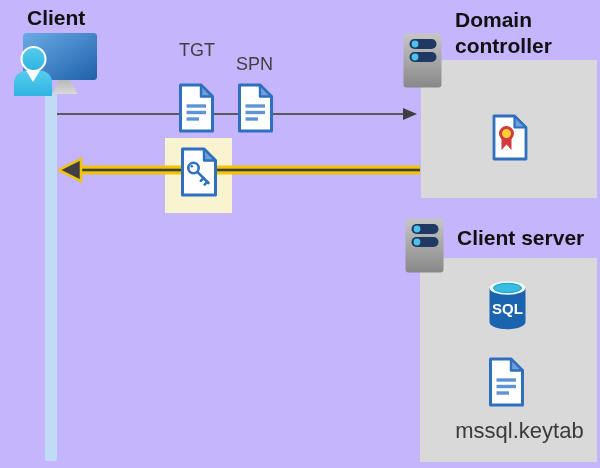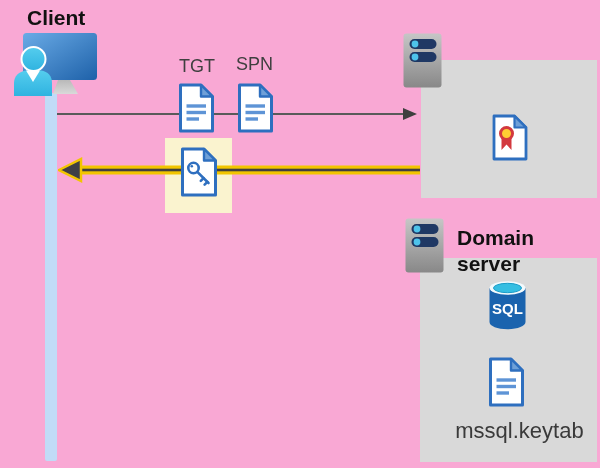--- a/index.html
+++ b/index.html
@@ -1,24 +1,24 @@
 <!DOCTYPE html>
 <html><head>
 <meta charset="utf-8">
 <style>
   html,body{margin:0;padding:0;background:#fff;}
-  .canvas{position:relative;width:600px;height:468px;background:#f9a8d4;overflow:hidden;
+  .canvas{position:relative;width:600px;height:468px;background:#c4b5fd;overflow:hidden;
           font-family:"Liberation Sans",sans-serif;}
   .abs{position:absolute;}
   .bold-label{font-weight:700;font-size:21px;color:#111111;line-height:26px;}
   .plain-label{font-weight:400;font-size:18px;color:#3f3f3f;}
   .gray-box{background:#d9d9d9;}
   .lifeline{left:45px;top:93px;width:12px;height:368px;background:#c1dbf7;border-radius:2px;}
   .highlight{left:165px;top:138px;width:67px;height:75px;background:#faf3cf;}
-  .tgt-label{left:178px;top:56px;width:38px;text-align:center;}
+  .tgt-label{left:178px;top:40px;width:38px;text-align:center;}
   .spn-label{left:236px;top:54px;width:38px;}
   .client-label{left:27px;top:5px;}
   .dc-label{left:455px;top:7px;}
   .linux-label{left:457px;top:225px;}
   .keytab-label{left:420px;top:418px;width:199px;text-align:center;font-size:22px;color:#3a3a3a;}
   svg{display:block;}
 </style>
 </head>
 <body>
 
@@ -97,32 +97,36 @@
     <circle cx="11.8" cy="19.2" r="1.3" fill="#2e6fbf"></circle>
     <line x1="17.3" y1="24.8" x2="28.5" y2="36" stroke="#2e6fbf" stroke-width="2.6" stroke-linecap="round"></line>
     <line x1="23.6" y1="31.1" x2="20.8" y2="33.9" stroke="#2e6fbf" stroke-width="2.6" stroke-linecap="round"></line>
     <line x1="27.4" y1="34.9" x2="24.6" y2="37.7" stroke="#2e6fbf" stroke-width="2.6" stroke-linecap="round"></line>
   </svg>
 
   <div class="abs gray-box" style="left:421px;top:60px;width:176px;height:138px"></div>
   <svg class="abs" style="left:403px;top:33px" width="39" height="55" viewBox="0 0 39 55">
       <use href="#sym-server"></use>
     </svg>
+  <div class="abs bold-label dc-label">
+    <div>Domain</div>
+    <div>controller</div>
+  </div>
   <svg class="abs" style="left:492px;top:114px" width="36" height="47" viewBox="0 0 36 47">
     <path d="M2,2 L22.5,2 L34,13.5 L34,45 L2,45 Z" fill="#ffffff" stroke="#2e6fbf" stroke-width="2.8" stroke-linejoin="round"></path>
     <path d="M22.5,2 L22.5,13.5 L34,13.5 Z" fill="#6fa0d8" stroke="#2e6fbf" stroke-width="2.2" stroke-linejoin="round"></path>
     <path d="M9.5,23 L19.5,23 L19.5,36 L14.5,30.5 L9.5,36 Z" fill="#d3393e"></path>
     <circle cx="14.5" cy="19.5" r="6" fill="#ffce33" stroke="#d3393e" stroke-width="3"></circle>
   </svg>
 
   <div class="abs gray-box" style="left:420px;top:258px;width:177px;height:204px"></div>
   <svg class="abs" style="left:405px;top:218px" width="39" height="55" viewBox="0 0 39 55">
       <use href="#sym-server"></use>
     </svg>
-  <div class="abs bold-label linux-label">Domain server</div>
+  <div class="abs bold-label linux-label">Client server</div>
 
   <svg class="abs" style="left:487px;top:279px" width="41" height="52" viewBox="0 0 41 52">
     <path d="M2.5,9 L2.5,43 C2.5,47.2 10.5,50.2 20.5,50.2 C30.5,50.2 38.5,47.2 38.5,43 L38.5,9 Z" fill="#1a63ae"></path>
     <ellipse cx="20.5" cy="9" rx="18" ry="6.8" fill="#f2fafd"></ellipse>
     <ellipse cx="20.5" cy="9" rx="14" ry="4.7" fill="#35bee2" stroke="#1b9cc8" stroke-width="1"></ellipse>
     <text x="20.5" y="35" text-anchor="middle" fill="#ffffff" font-family="Liberation Sans, sans-serif" font-size="15" font-weight="700">SQL</text>
   </svg>
 
   <svg class="abs" style="left:488px;top:357px" width="37" height="50" viewBox="0 0 37 50">
       <use href="#sym-doc"></use>

